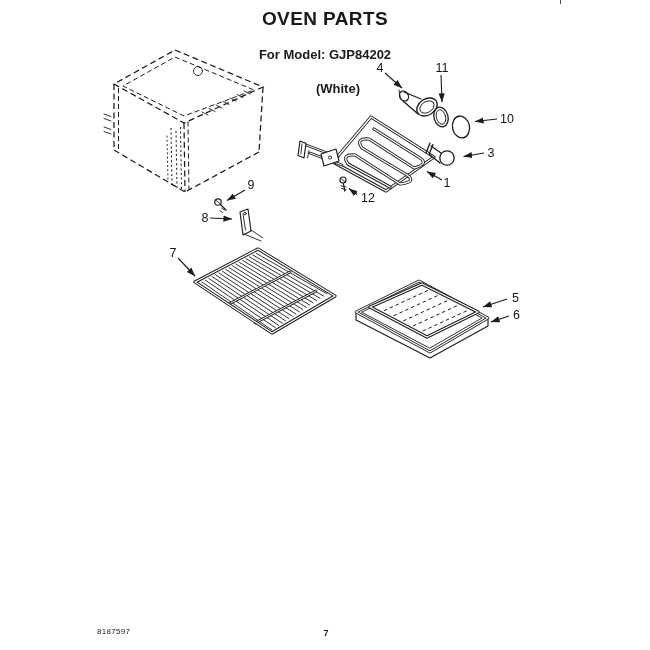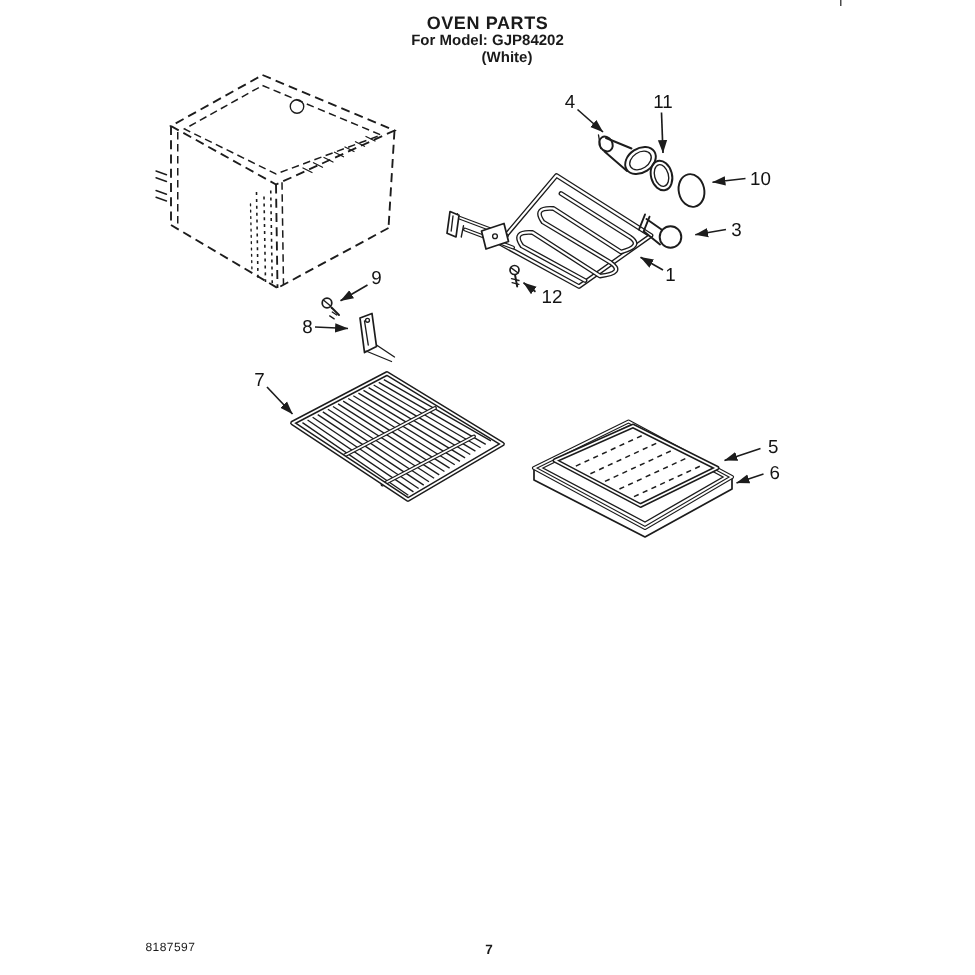--- a/index.html
+++ b/index.html
@@ -1,22 +1,22 @@
 <!DOCTYPE html>
 <html><head>
 <meta charset="utf-8">
 <style>
   html,body{margin:0;padding:0;}
   body{
     width:650px;height:650px;position:relative;overflow:hidden;
     background:#ffffff;font-family:"Liberation Sans",sans-serif;color:#1a1a1a;
   }
   .hdr{position:absolute;top:9px;left:0;width:650px;text-align:center;}
-  .title{font-size:12px;font-weight:bold;letter-spacing:.4px;line-height:1.05;}
-  .sub{font-size:10px;font-weight:bold;line-height:1.15;margin-top:0;}
+  .title{font-size:19px;font-weight:bold;letter-spacing:.4px;line-height:1.05;}
+  .sub{font-size:13px;font-weight:bold;line-height:1.15;margin-top:19px;}
   .sub-finish{display:inline-block;transform:translateX(13px);}
   .ftr-doc{position:absolute;left:97px;top:627px;font-size:8px;font-weight:normal;letter-spacing:.3px;}
   .ftr-page{position:absolute;left:316px;top:628px;width:20px;text-align:center;font-size:9px;font-weight:bold;}
   .croptick{position:absolute;left:560px;top:0;width:1px;height:4px;background:#4a4a4a;}
   svg{position:absolute;left:0;top:0;}
 
   .dsh{fill:none;stroke:#1c1c1c;stroke-width:1.25;stroke-dasharray:6 3.5;}
   .dsh2{fill:none;stroke:#1c1c1c;stroke-width:1;stroke-dasharray:5 3;}
   .dot{fill:none;stroke:#1c1c1c;stroke-width:1.05;stroke-dasharray:2 2.6;}
   .ln{fill:none;stroke:#1c1c1c;stroke-width:1.3;stroke-linecap:round;}

